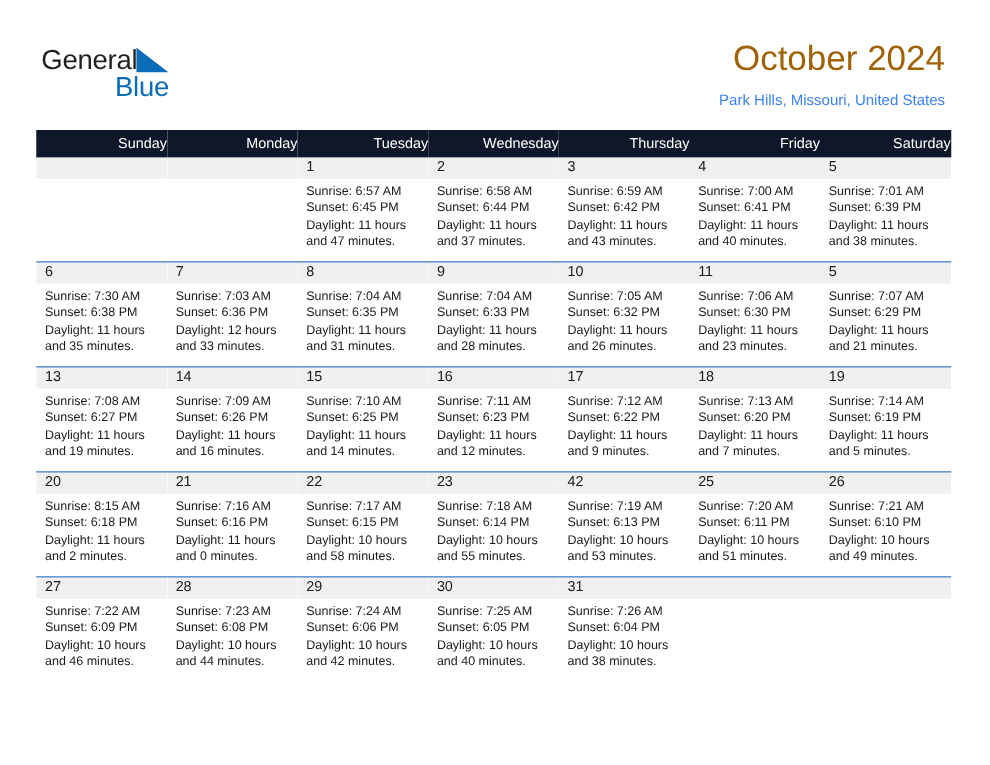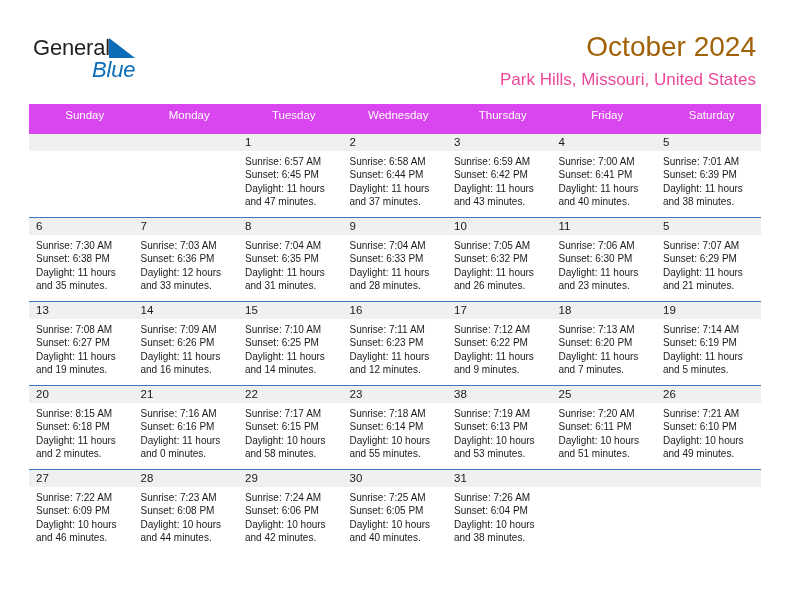--- a/index.html
+++ b/index.html
@@ -59,59 +59,58 @@
     height: 24px;
     line-height: 24px;
     margin-top: -2px;
     padding-left: 59px;
     white-space: nowrap;
   }
   .brand-blue {
     font-size: 22px;
     color: #0b6cb7;
     letter-spacing: -0.2px;
-    font-style: italic;
   }
 
   .title-block {
     position: absolute;
     right: 36px;
     top: 30px;
     text-align: right;
   }
   .cal-title {
     font-size: 28px;
     color: #a16207;
     line-height: 34px;
     white-space: nowrap;
   }
   .cal-subtitle {
-    font-size: 17px;
-    color: #ec4899;
+    font-size: 12px;
+    color: #3b82f6;
     line-height: 20px;
     margin-top: 6px;
     white-space: nowrap;
   }
 
   
   .calendar {
     position: absolute;
     left: 29px;
     top: 104px;
     width: 731px;
     border-collapse: collapse;
     table-layout: fixed;
   }
   .calendar th {
-    background: #d946ef;
+    background: #0f172a;
     color: #ffffff;
     font-size: 11.5px;
     font-weight: normal;
-    text-align: center;
-    padding: 5px 0 13px 7px;
+    text-align: right;
+    padding: 5px 0 5px 7px;
     height: 12px;
     border: none;
   }
   .calendar td {
     vertical-align: top;
     padding: 0;
     border: none;
     border-top: 1px solid #3a79bd;
     height: 83px;
     overflow: hidden;
@@ -381,21 +380,21 @@
           </td>
           <td>
             <div class="daynum-band">23</div>
             <div class="cell-lines">
               <div>Sunrise: 7:18 AM</div>
               <div>Sunset: 6:14 PM</div>
               <div class="daylight-line">Daylight: 10 hours and 55 minutes.</div>
             </div>
           </td>
           <td>
-            <div class="daynum-band">38</div>
+            <div class="daynum-band">42</div>
             <div class="cell-lines">
               <div>Sunrise: 7:19 AM</div>
               <div>Sunset: 6:13 PM</div>
               <div class="daylight-line">Daylight: 10 hours and 53 minutes.</div>
             </div>
           </td>
           <td>
             <div class="daynum-band">25</div>
             <div class="cell-lines">
               <div>Sunrise: 7:20 AM</div>

